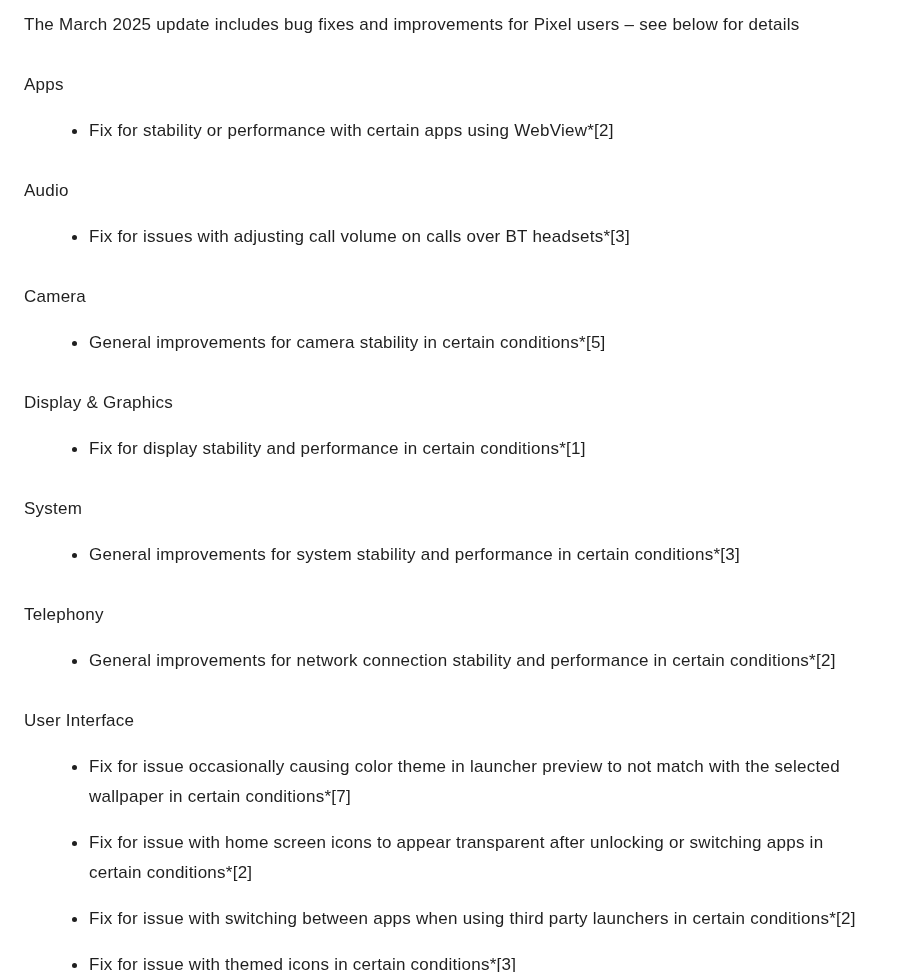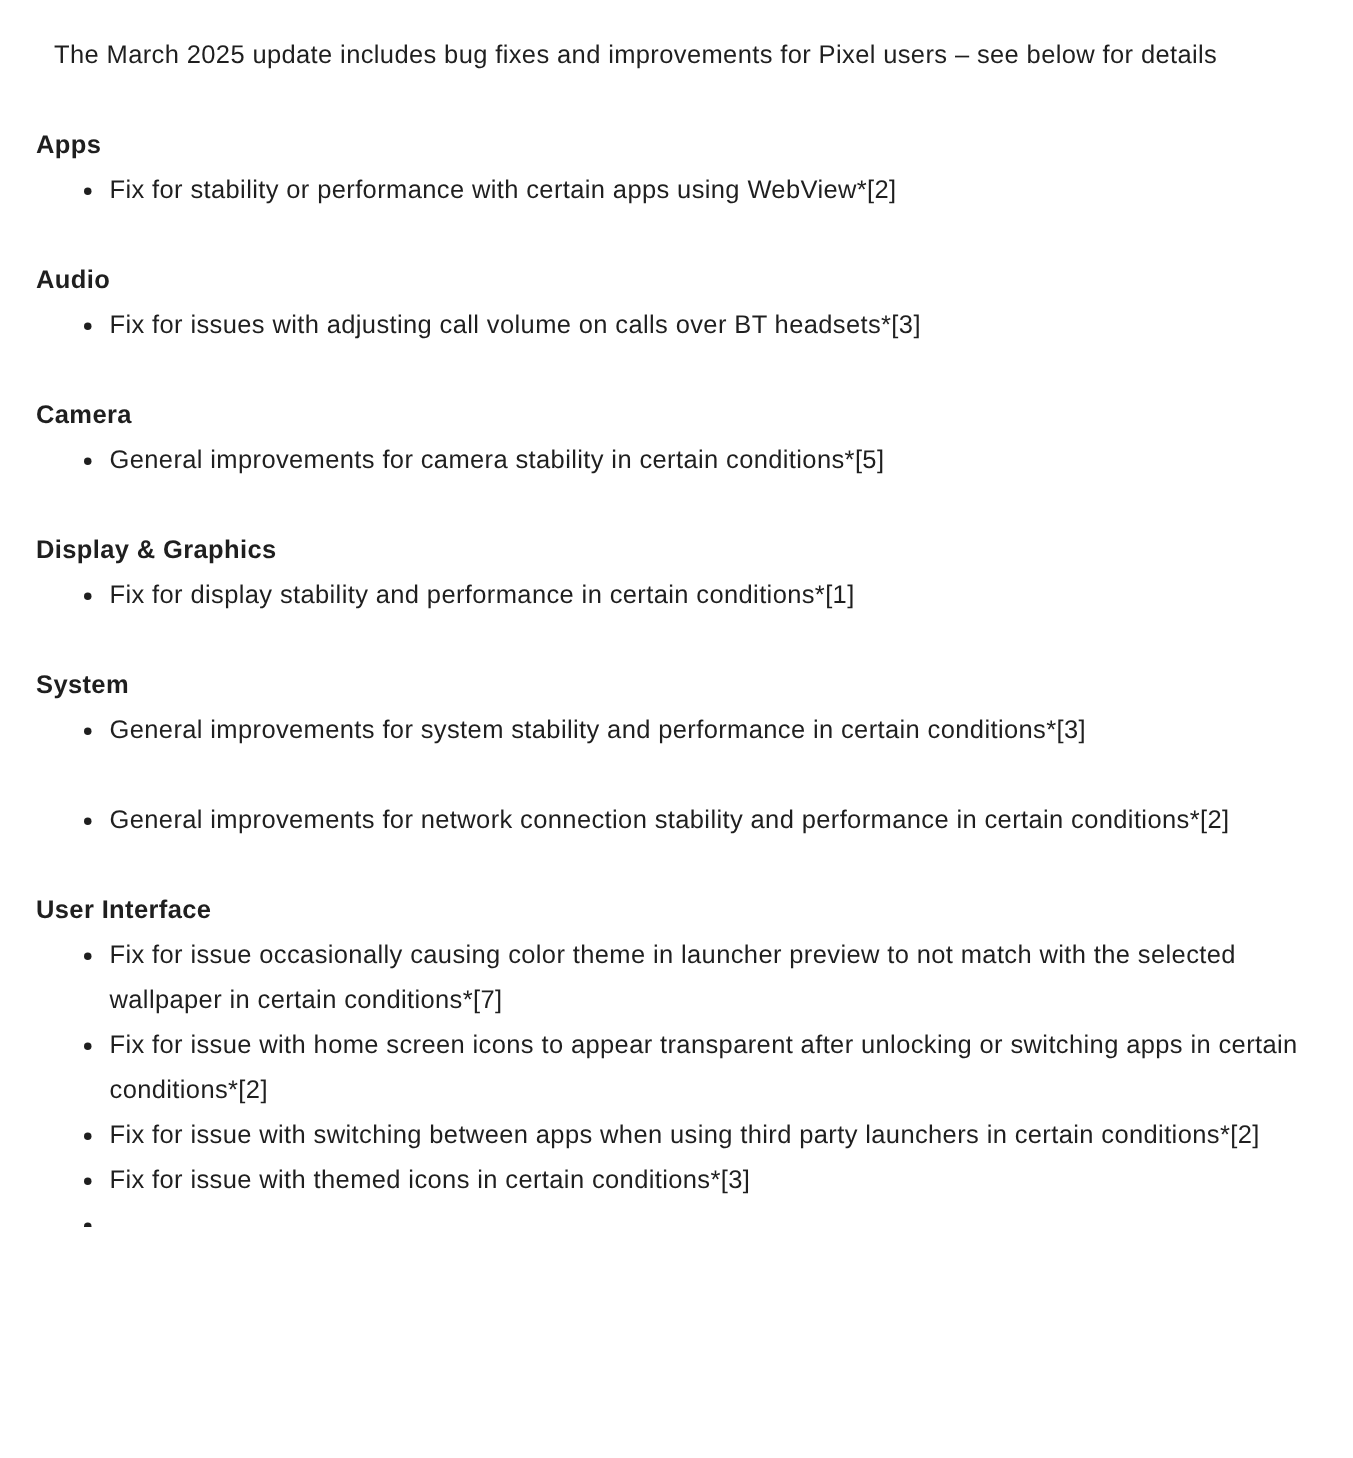--- a/index.html
+++ b/index.html
@@ -13,41 +13,41 @@
     line-height: 30px;
     letter-spacing: 0.25px;
     color: #1f1f1f;
   }
   main {
     width: 902px;
     box-sizing: border-box;
     padding: 10px 24px 16px 24px;
   }
   .intro {
-    margin: 12px;
+    margin: 0;
   }
   section.update-section {
     margin-top: 30px;
   }
   h3.section-title {
     margin: 0;
     font-size: 17px;
-    font-weight: 700;
+    font-weight: 400;
     letter-spacing: 0.25px;
     line-height: 30px;
     color: #1f1f1f;
   }
   ul.section-items {
     list-style: none;
     margin: 0;
     padding: 0 0 0 49px;
   }
   li.bullet-item {
     position: relative;
-    margin: 0;
+    margin: 16px;
   }
   li.bullet-item .dot {
     position: absolute;
     left: -17px;
     top: 12.5px;
     width: 5px;
     height: 5px;
     border-radius: 50%;
     background: #1f1f1f;
   }
@@ -87,20 +87,21 @@
   </section>
 
   <section class="update-section">
     <h3 class="section-title">System</h3>
     <ul class="section-items">
   <li class="bullet-item"><span class="dot"></span><span class="bullet-text">General improvements for system stability and performance in certain conditions*[3]</span></li>
 </ul>
   </section>
 
   <section class="update-section">
+    <h3 class="section-title">Telephony</h3>
     <ul class="section-items">
   <li class="bullet-item"><span class="dot"></span><span class="bullet-text">General improvements for network connection stability and performance in certain conditions*[2]</span></li>
 </ul>
   </section>
 
   <section class="update-section">
     <h3 class="section-title">User Interface</h3>
     <ul class="section-items">
   <li class="bullet-item"><span class="dot"></span><span class="bullet-text">Fix for issue occasionally causing color theme in launcher preview to not match with the selected wallpaper in certain conditions*[7]</span></li>
 

